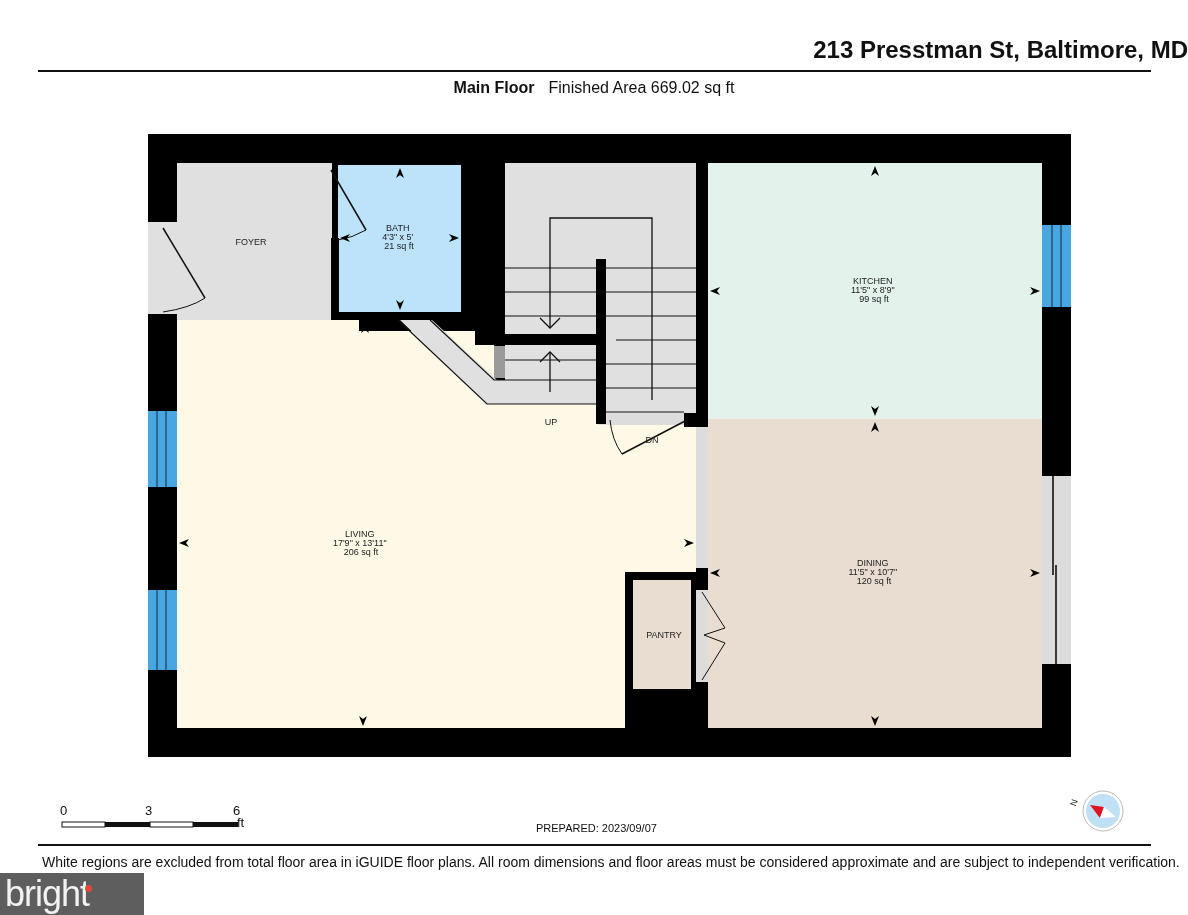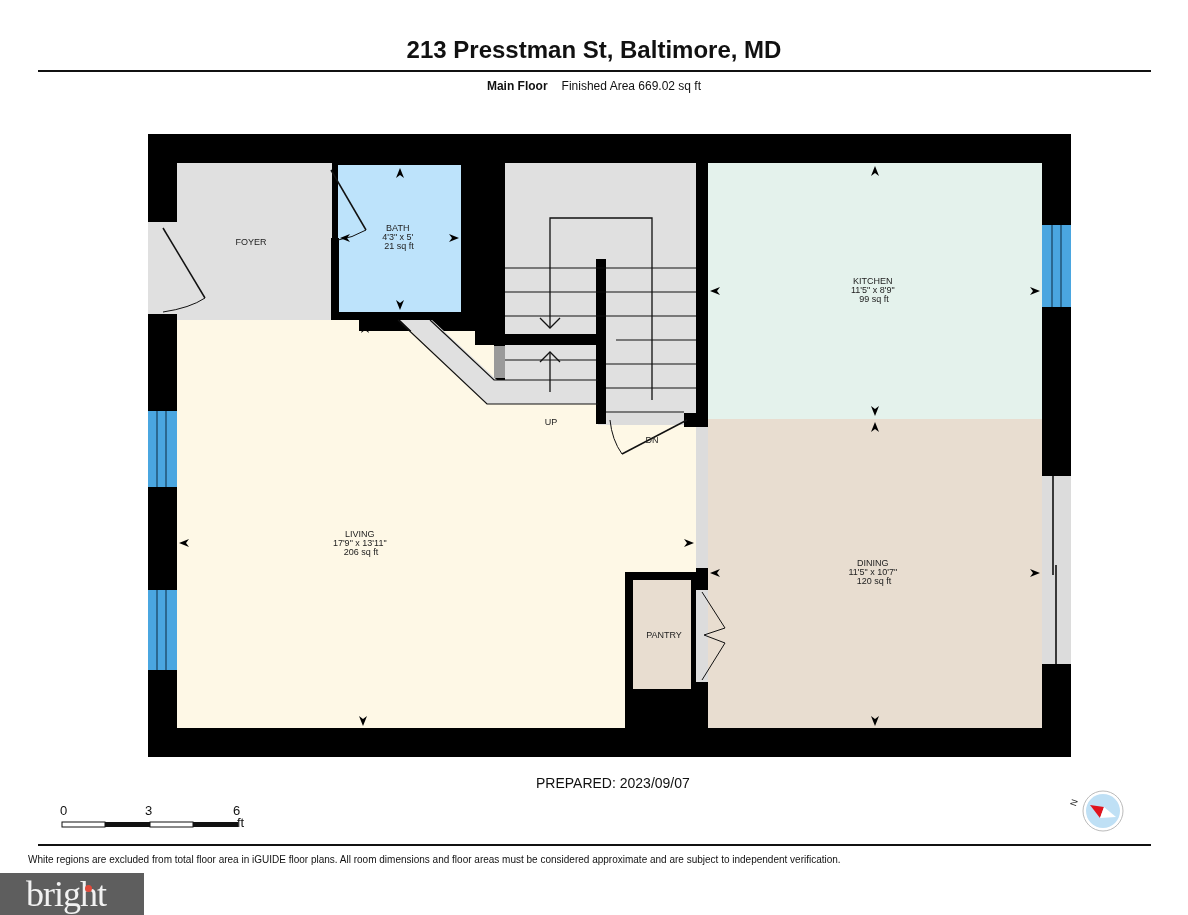--- a/index.html
+++ b/index.html
@@ -1,28 +1,28 @@
 <!DOCTYPE html>
 <html><head>
 <meta charset="utf-8">
 <style>
   html,body{margin:0;padding:0;background:#fff;}
   body{width:1188px;height:915px;position:relative;overflow:hidden;font-family:"Liberation Sans",sans-serif;color:#111;}
-  .title{position:absolute;left:0;top:36px;width:1188px;text-align:center;font-weight:bold;font-size:24px;color:#111;}
+  .title{position:absolute;left:0;top:36px;width:1188px;text-align:right;font-weight:bold;font-size:24px;color:#111;}
   .rule{position:absolute;left:38px;width:1113px;height:2px;background:#111;}
-  .subtitle{position:absolute;left:0;top:79px;width:1188px;text-align:center;font-size:12px;}
+  .subtitle{position:absolute;left:0;top:79px;width:1188px;text-align:center;font-size:16px;}
   .subtitle b{font-weight:bold;margin-right:14px;}
   svg.plan{position:absolute;left:0;top:0;}
   .roomlbl{font-family:"Liberation Sans",sans-serif;font-size:9px;fill:#222;text-anchor:middle;}
   .scale{position:absolute;left:58px;top:803px;}
   .scale .n{position:absolute;top:0;font-size:13px;}
-  .prepared{position:absolute;left:536px;top:775px;font-size:14px;}
-  .disclaimer{position:absolute;left:28px;top:854px;font-size:10px;}
+  .prepared{position:absolute;left:536px;top:822px;font-size:11px;}
+  .disclaimer{position:absolute;left:42px;top:854px;font-size:14px;}
   .logo{position:absolute;left:0;top:873px;width:144px;height:42px;background:#5e5e5e;color:#f2f2f2;}
-  .logo .b{position:absolute;left:5px;top:0px;font-family:Liberation Serif, serif;font-size:36px;letter-spacing:-1px;margin-left:21px;}
+  .logo .b{position:absolute;left:5px;top:0px;font-family:Liberation Sans, sans-serif;font-size:36px;letter-spacing:-1px;}
   .logo .m{position:absolute;left:98px;top:17px;font-size:15px;letter-spacing:1px;margin-top:40px;}
   .logo .dot{position:absolute;left:85px;top:12px;width:7px;height:7px;border-radius:50%;background:#e0493a;}
 </style>
 </head>
 <body>
 
 <div class="title">213 Presstman St, Baltimore, MD</div>
 <div class="rule" style="top:70px"></div>
 <div class="subtitle">
   <b>Main Floor</b><span>Finished Area 669.02 sq ft</span>

